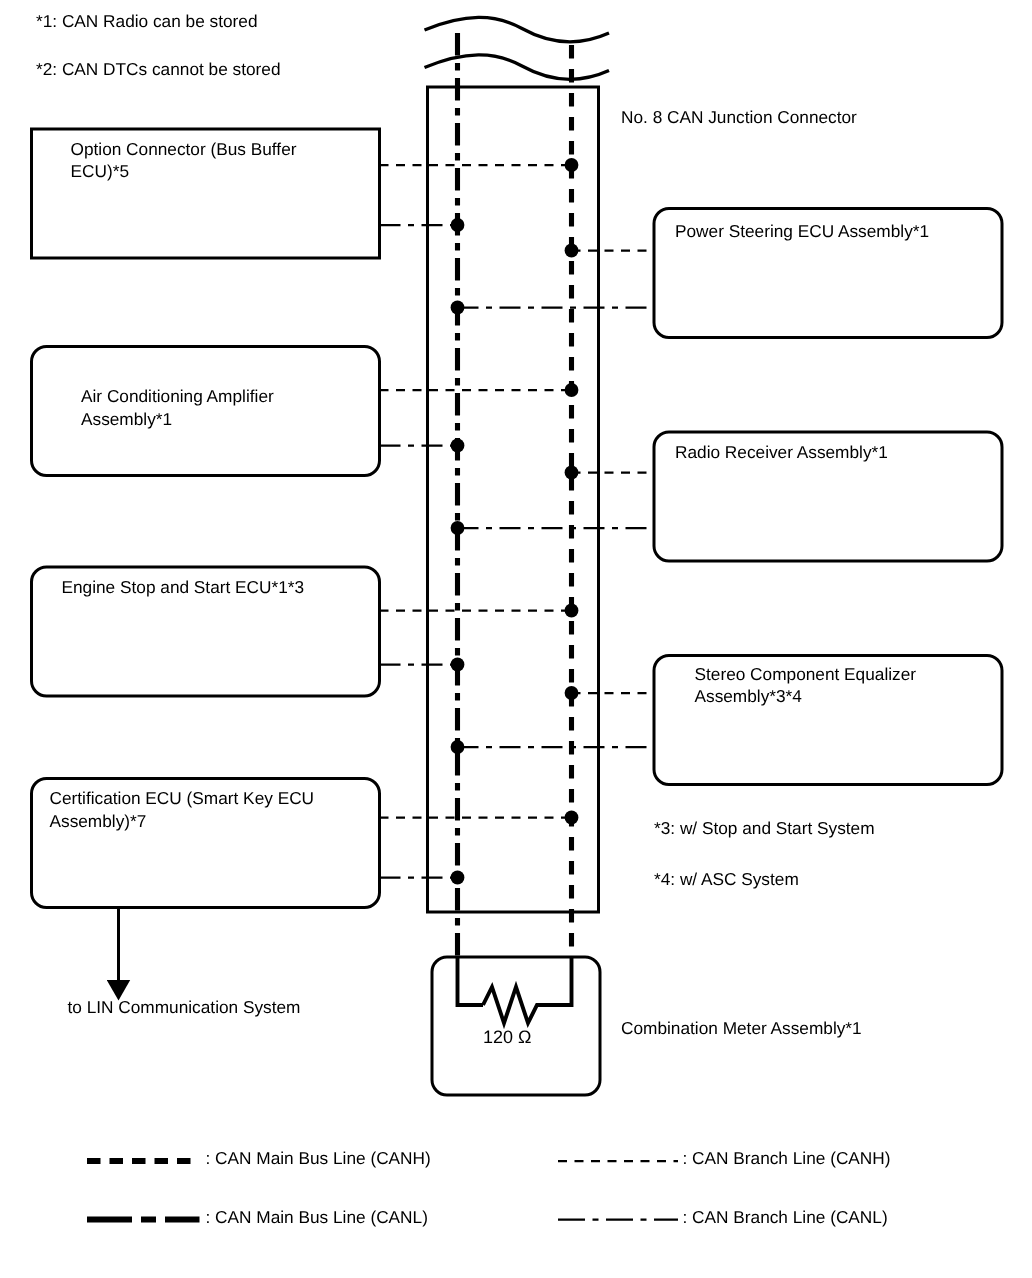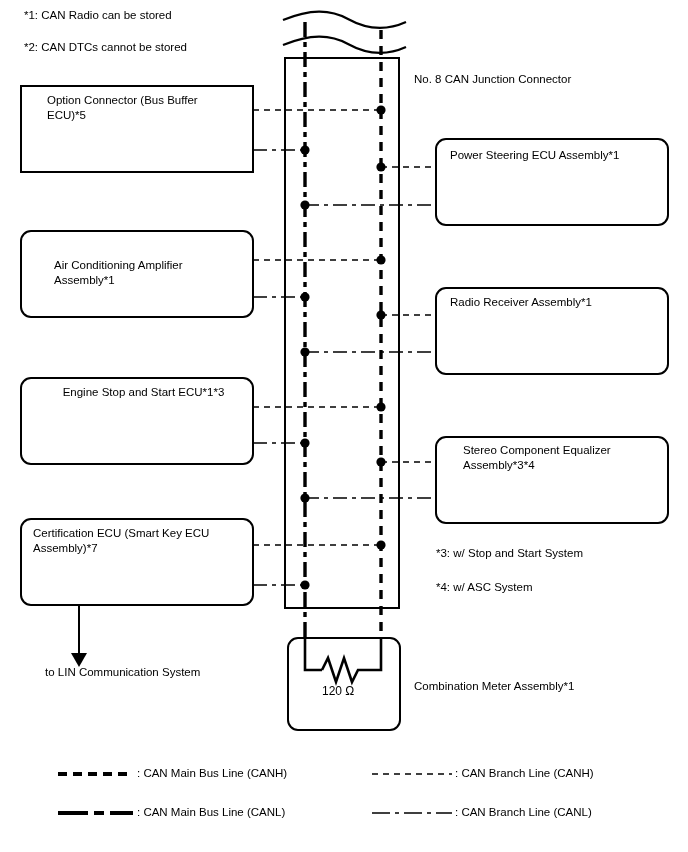--- a/index.html
+++ b/index.html
@@ -109,21 +109,21 @@
 
 <div class="note" style="left:24px;top:8px;">*1: CAN Radio can be stored</div>
 <div class="note" style="left:24px;top:40px;">*2: CAN DTCs cannot be stored</div>
 
 <div class="sidelabel" style="left:414px;top:73px;">No. 8 CAN Junction Connector</div>
 
 <div class="boxlabel" style="left:47px;top:93px;width:200px;white-space:pre-line;">Option Connector (Bus Buffer
 ECU)*5</div>
 <div class="boxlabel" style="left:54px;top:238px;width:195px;white-space:pre-line;margin-top:20px;">Air Conditioning Amplifier
 Assembly*1</div>
-<div class="boxlabel" style="left:41px;top:385px;width:205px;white-space:pre-line;text-align:center;">Engine Stop and Start ECU*1*3</div>
+<div class="boxlabel" style="left:41px;top:385px;width:205px;white-space:pre-line;">Engine Stop and Start ECU*1*3</div>
 <div class="boxlabel" style="left:33px;top:526px;width:215px;white-space:pre-line;">Certification ECU (Smart Key ECU
 Assembly)*7</div>
 
 <div class="boxlabel" style="left:450px;top:148px;width:210px;white-space:pre-line;">Power Steering ECU Assembly*1</div>
 <div class="boxlabel" style="left:450px;top:295px;width:210px;white-space:pre-line;">Radio Receiver Assembly*1</div>
 <div class="boxlabel" style="left:463px;top:443px;width:200px;white-space:pre-line;">Stereo Component Equalizer
 Assembly*3*4</div>
 
 <div class="note" style="left:436px;top:546px;">*3: w/ Stop and Start System</div>
 <div class="note" style="left:436px;top:580px;">*4: w/ ASC System</div>

